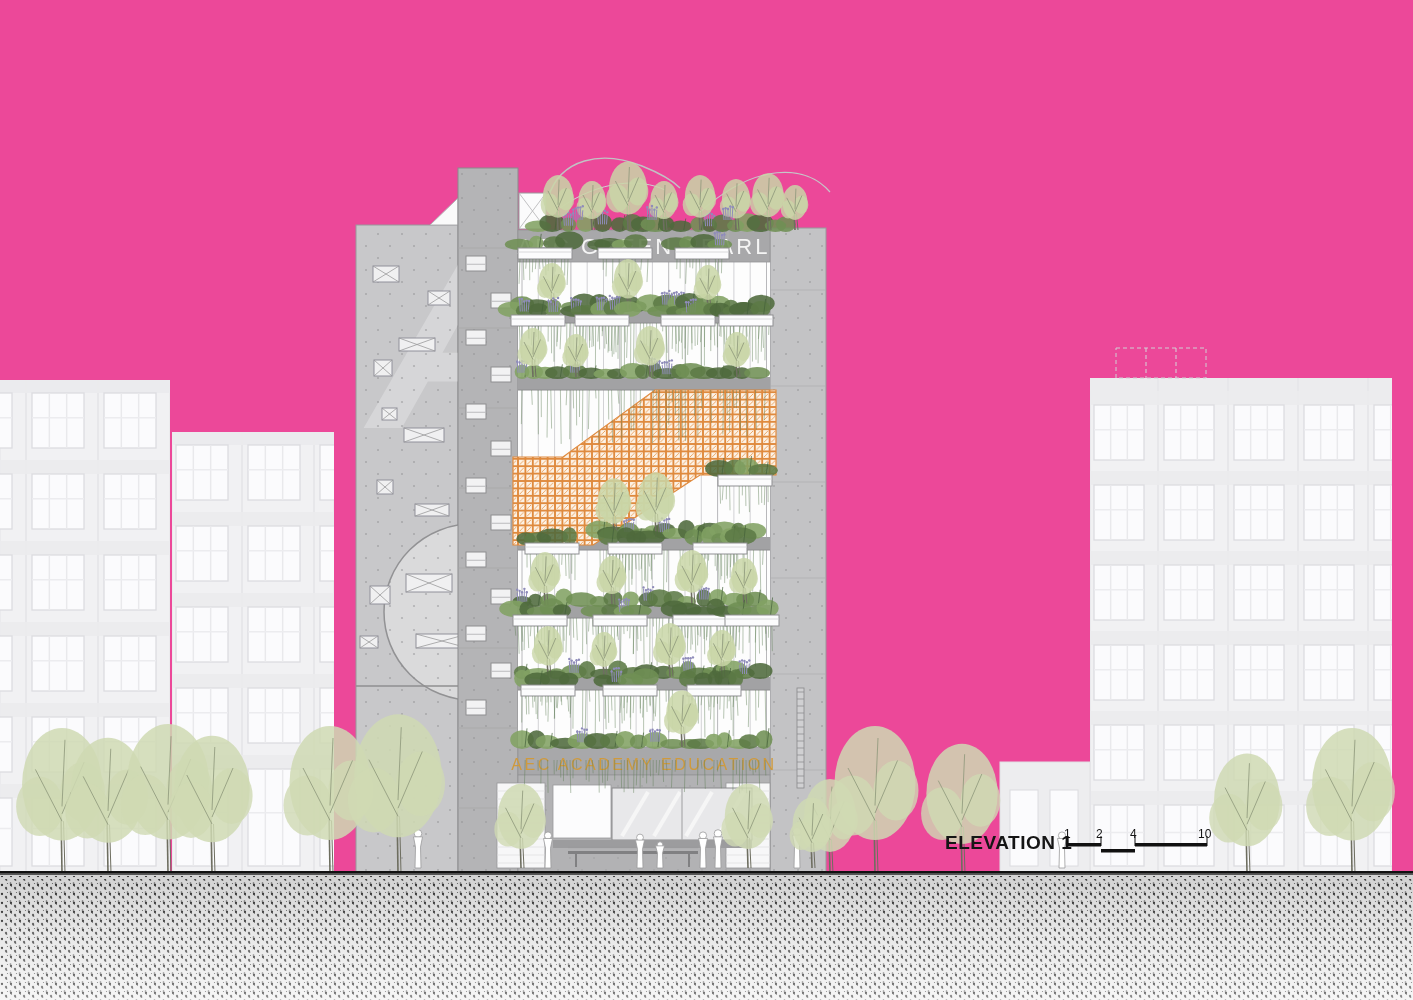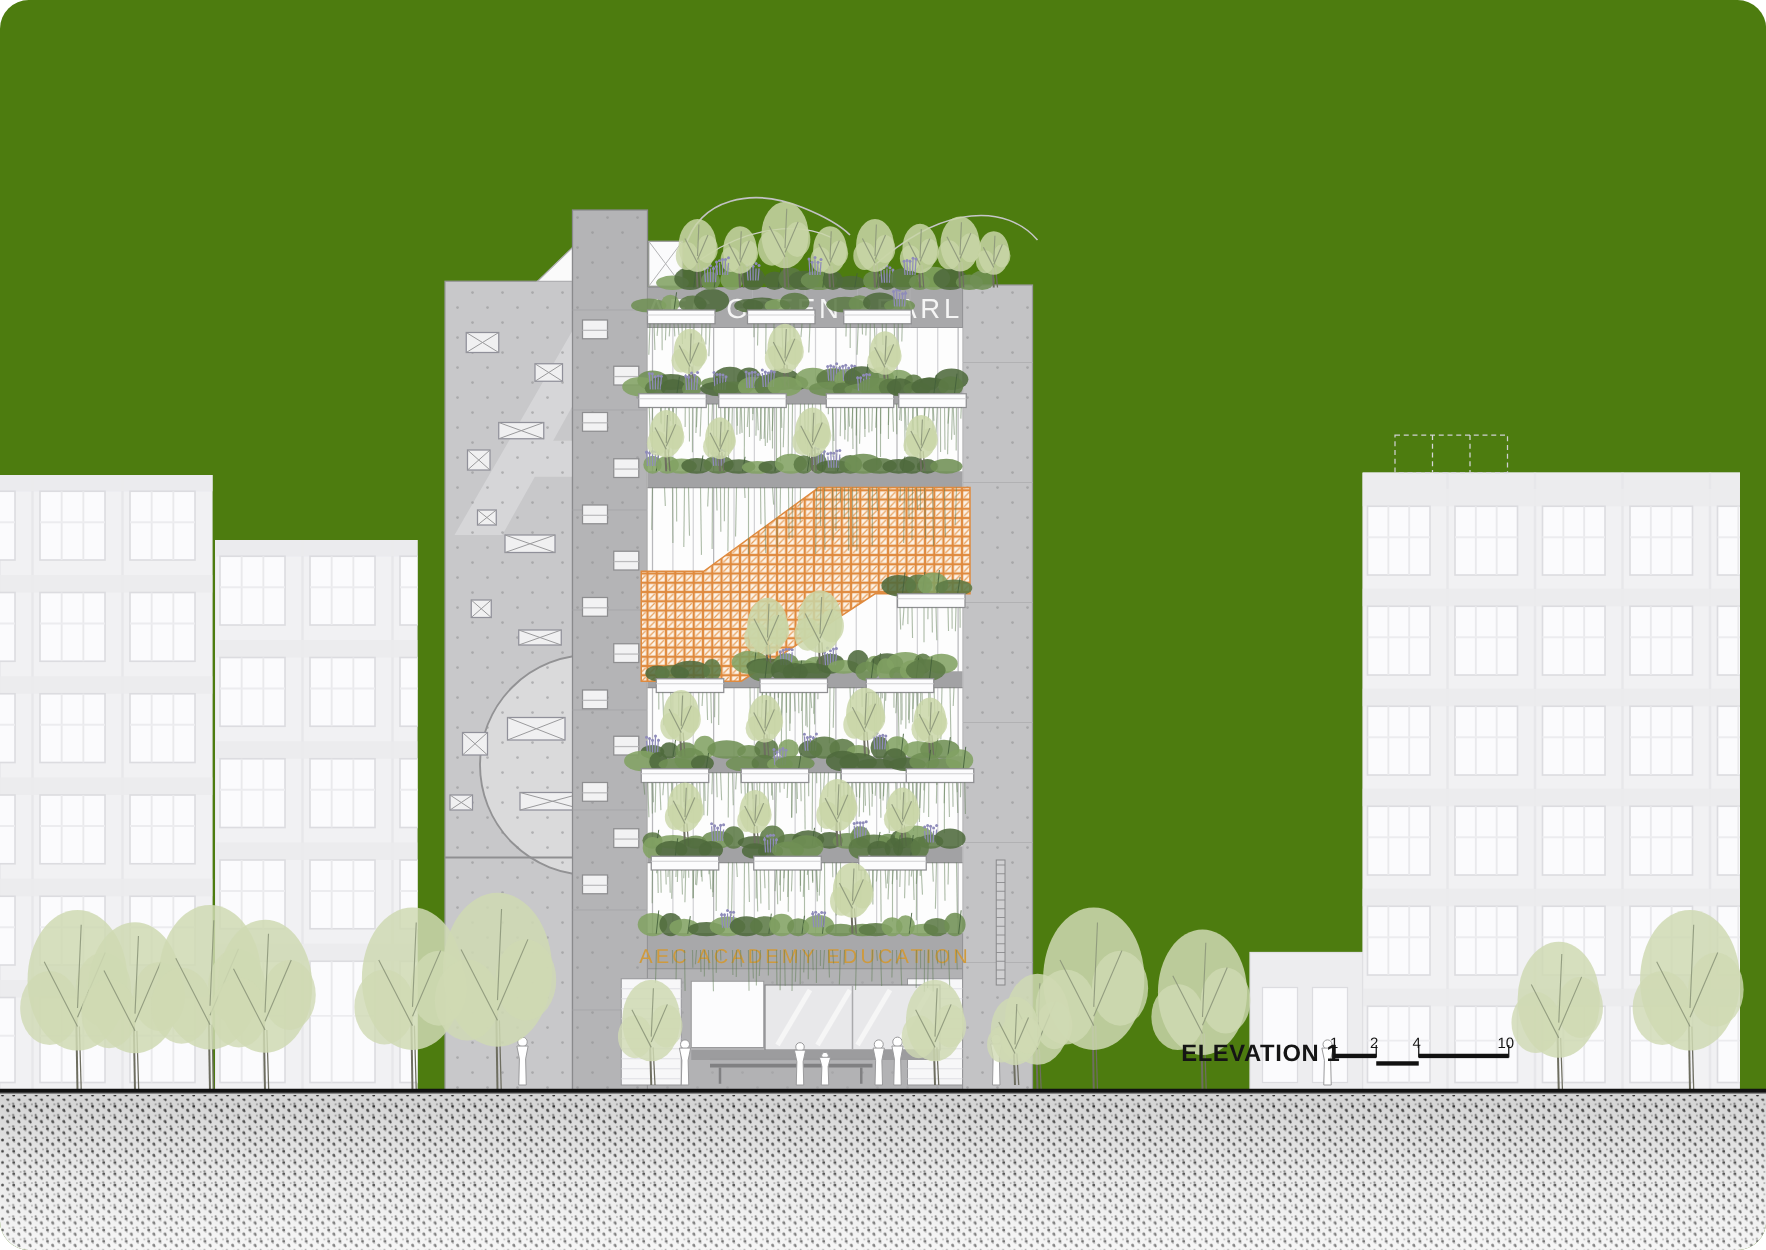--- a/index.html
+++ b/index.html
@@ -1,17 +1,17 @@
 <!DOCTYPE html>
 <html><head>
 <meta charset="utf-8">
 <style>
   html,body{margin:0;padding:0;background:#ffffff;}
-  .sheet{position:relative;width:1413px;height:1000px;background:#4d7c0f;overflow:hidden;
-         font-family:"Liberation Sans",sans-serif;border-radius:23px;}
+  .sheet{position:relative;width:1413px;height:1000px;background:#ec4899;overflow:hidden;
+         font-family:"Liberation Sans",sans-serif;}
   svg text{font-family:"Liberation Sans",sans-serif;}
 </style>
 </head>
 <body>
 
 <div class="sheet">
 <svg id="scene" width="1413" height="1000" viewBox="0 0 1413 1000">
   <defs>
     <pattern id="breeze" width="7.4" height="7.4" patternUnits="userSpaceOnUse">
       <rect width="7.4" height="7.4" fill="#fdf3e7"></rect>

